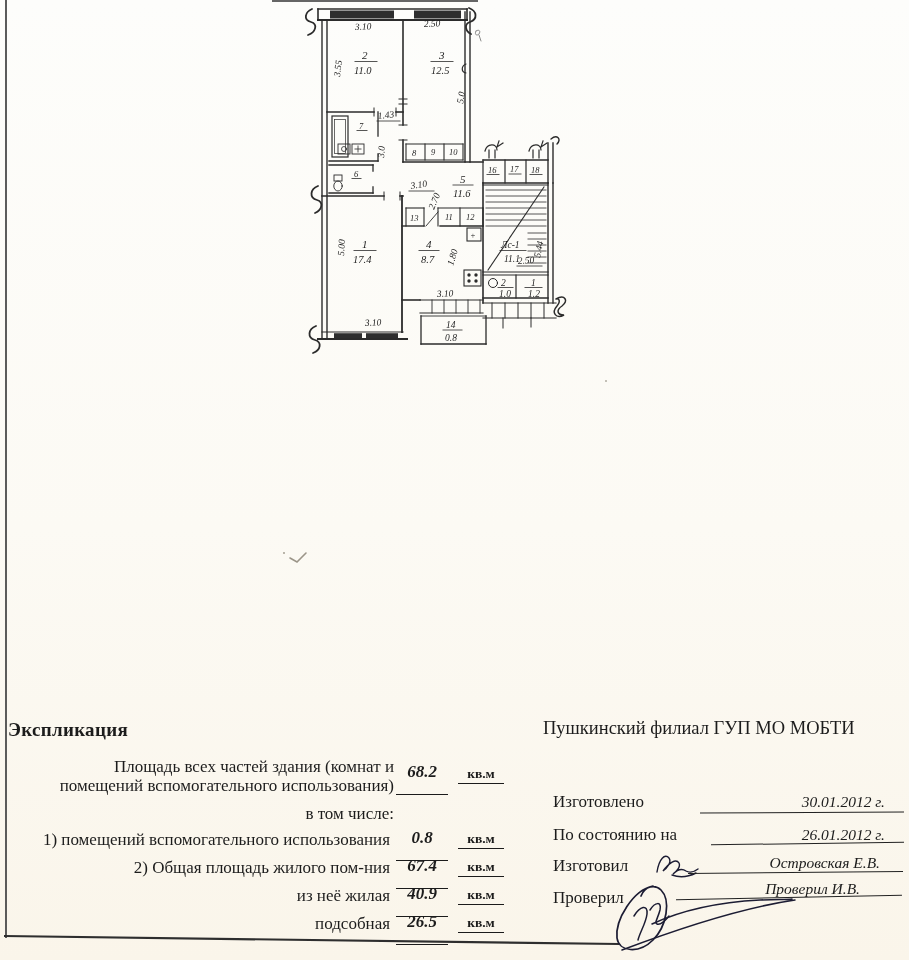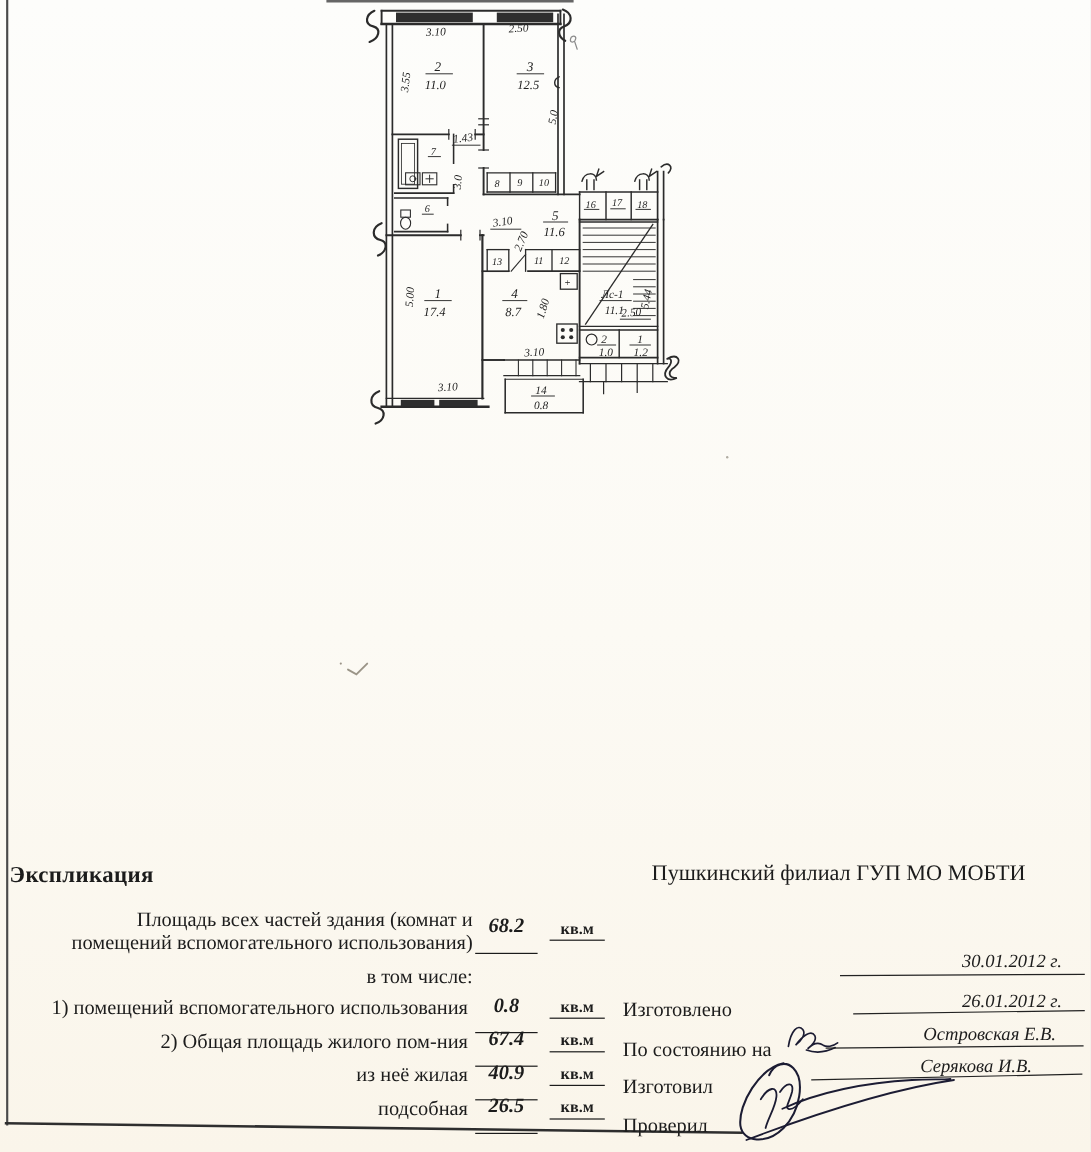--- a/index.html
+++ b/index.html
@@ -11,21 +11,21 @@
   .expl-title{position:absolute;left:8px;top:719px;font-size:19px;font-weight:bold;letter-spacing:.3px;}
   .rblock{position:absolute;left:6px;width:388px;text-align:right;font-size:17px;line-height:19px;}
   .erow{position:absolute;left:6px;width:500px;height:24px;}
   .elabel{position:absolute;left:0;top:0;width:384px;text-align:right;font-size:17px;white-space:nowrap;}
   .eval{position:absolute;left:390px;top:-2px;width:52px;text-align:center;
         font-size:17px;font-weight:bold;font-style:italic;border-bottom:1.6px solid #1b1b1b;padding-bottom:12px;}
   .eunit{position:absolute;left:452px;top:1px;width:46px;text-align:center;
         font-size:13.5px;font-weight:bold;border-bottom:1.6px solid #1b1b1b;padding-bottom:1px;}
   
   .office-name{position:absolute;left:543px;top:718px;width:330px;font-size:18.5px;}
-  .flabel{position:absolute;left:519px;font-size:17px;white-space:nowrap;margin-top:40px;}
+  .flabel{position:absolute;left:553px;font-size:17px;white-space:nowrap;}
   .fline{position:absolute;height:0;border-top:1.5px solid #222;}
   .fvalue{position:absolute;font-size:15.5px;font-style:italic;text-align:right;white-space:nowrap;}
   
   text{font-family:"Liberation Serif",serif;font-style:italic;fill:#1f1f1f;}
   .num{font-size:11px;} .area{font-size:10.5px;} .dim{font-size:9.5px;} .sm{font-size:8.5px;}
   .mid{font-size:9.5px;}
 </style>
 </head>
 <body>
 
@@ -318,15 +318,15 @@
   <div class="flabel" style="top:825px;">По состоянию на</div>
   <div class="fline" style="left:711px;top:843px;width:193px;transform:rotate(-0.8deg);"></div>
   <div class="fvalue" style="left:745px;top:826px;width:140px;">26.01.2012 г.</div>
 
   <div class="flabel" style="top:856px;">Изготовил</div>
   <div class="fline" style="left:688px;top:872px;width:215px;transform:rotate(-0.5deg);"></div>
   <div class="fvalue" style="left:690px;top:854px;width:190px;">Островская Е.В.</div>
 
   <div class="flabel" style="top:888px;">Проверил</div>
   <div class="fline" style="left:676px;top:897px;width:226px;transform:rotate(-1.2deg);"></div>
-  <div class="fvalue" style="left:695px;top:880px;width:165px;">Серякова И.В.</div>
+  <div class="fvalue" style="left:695px;top:880px;width:165px;">Проверил И.В.</div>
 
 </div>
 
 </body></html>

